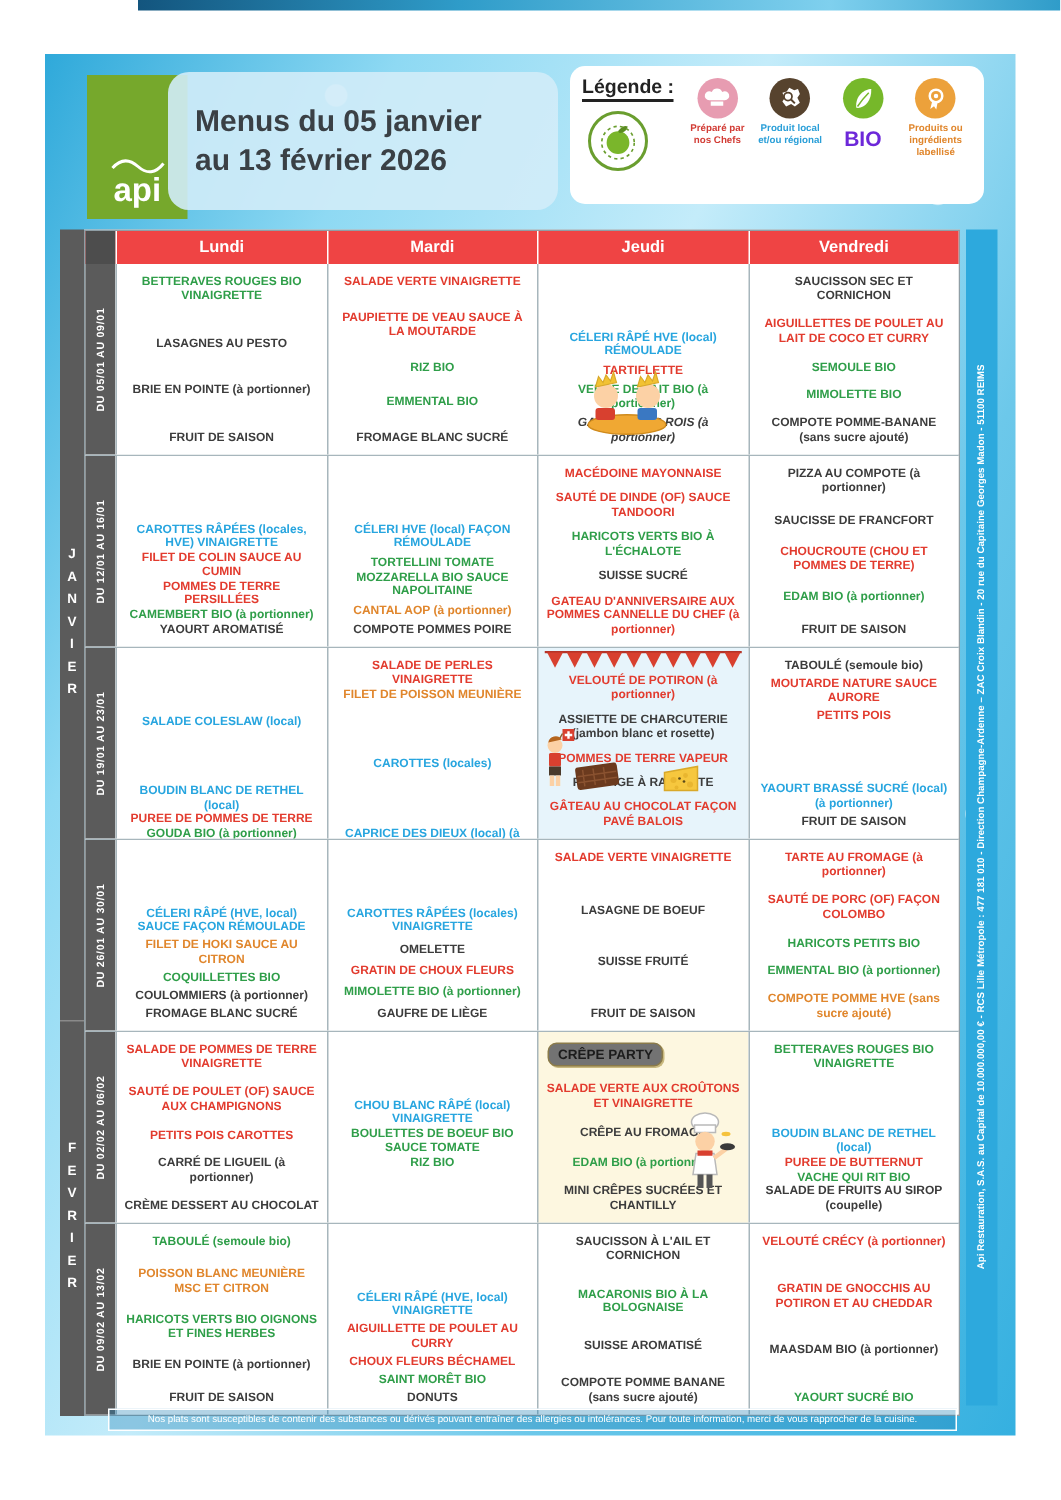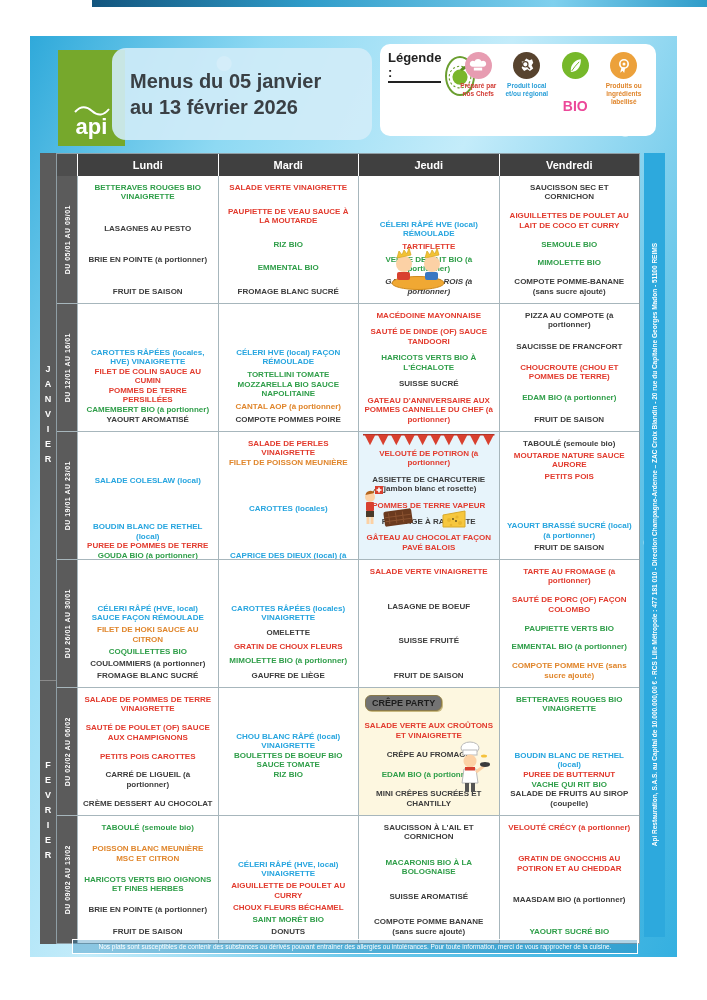--- a/index.html
+++ b/index.html
@@ -23,40 +23,40 @@
   .logo{position:absolute;left:58px;top:50px;width:67px;height:96px;background:#76a82c;
     display:flex;flex-direction:column;justify-content:flex-end;align-items:center;padding-bottom:8px;box-sizing:border-box;}
   .logo .wave{width:38px;height:12px;}
   .logo .api-text{color:#fff;font-size:22px;font-weight:bold;line-height:1;}
   .title-panel{position:absolute;left:112px;top:48px;width:260px;height:92px;
     background:rgba(209,236,248,.9);border-radius:14px;display:flex;flex-direction:column;
     justify-content:center;padding-left:18px;box-sizing:border-box;}
   .title-line{font-size:20px;font-weight:bold;color:#3a4045;line-height:1.3;}
   .legend-panel{position:absolute;left:380px;top:44px;width:276px;height:92px;background:#ffffff;
     border-radius:10px;padding:6px 8px;box-sizing:border-box;display:flex;}
-  .legend-left{width:66px;display:flex;flex-direction:row;align-items:flex-start;}
+  .legend-left{width:66px;display:flex;flex-direction:column;align-items:flex-start;}
   .legend-title{font-size:13px;font-weight:bold;color:#222;border-bottom:2px solid #222;padding-bottom:1px;}
   .stamp{width:36px;height:36px;border:2px solid #6a9e2f;border-radius:50%;margin-top:6px;margin-left:4px;
     display:flex;align-items:center;justify-content:center;}
   .legend-items{flex:1;display:flex;}
   .legend-item{flex:1;display:flex;flex-direction:column;align-items:center;padding-top:2px;}
   .lg-circle{width:27px;height:27px;border-radius:50%;display:flex;align-items:center;justify-content:center;}
   .lg-chef{background:#e79cb1;} .lg-local{background:#57432e;} .lg-bio{background:#76b82a;} .lg-label{background:#eca13b;}
   .lg-text{font-size:6.5px;font-weight:bold;text-align:center;line-height:1.25;margin-top:3px;}
   .t-chef{color:#d23c35;} .t-local{color:#2a9fd8;} .t-label{color:#e0862c;}
-  .t-bio{color:#ec4899;font-size:14px;margin-top:19px;}
+  .t-bio{color:#6d28d9;font-size:14px;margin-top:5px;}
   
   .sheet{position:absolute;left:40px;top:153px;width:600px;display:flex;}
   .month-col{width:16px;background:#5b5b5b;display:flex;flex-direction:column;}
   .month-seg{display:flex;align-items:center;justify-content:center;}
   .month-seg + .month-seg{border-top:1px solid #8a8a8a;}
   .month-seg span{writing-mode:vertical-rl;text-orientation:upright;letter-spacing:5px;
     font-size:9px;font-weight:bold;color:#fff;}
   .table-col{flex:1;display:flex;flex-direction:column;border:1px solid #8f9ea5;background:#fff;}
-  .header-row{display:grid;grid-template-columns:20px 1fr 1fr 1fr 1fr;background:#404040;height:22px;text-align:right;}
+  .header-row{display:grid;grid-template-columns:20px 1fr 1fr 1fr 1fr;background:#ef4444;height:22px;text-align:right;}
   .hcell{color:#fff;font-weight:bold;font-size:11px;display:flex;align-items:center;justify-content:center;
     border-left:1px solid #fff;}
   .hcell.corner{border-left:none;background:#4d4d4d;}
   .rows{display:flex;flex-direction:column;}
   .row{display:grid;grid-template-columns:20px 1fr 1fr 1fr 1fr;height:127px;}
   .row + .row{border-top:1px solid #a7b6bc;}
   .week-label{background:#5b5b5b;display:flex;align-items:center;justify-content:center;}
   .week-label span{writing-mode:vertical-rl;transform:rotate(180deg);font-size:7px;font-weight:bold;
     color:#fff;white-space:nowrap;letter-spacing:.5px;}
   .cell{position:relative;border-left:1px solid #a7b6bc;display:flex;flex-direction:column;
@@ -340,21 +340,21 @@
             </div>
             <div class="cell">
               <div class="item c-red">SALADE VERTE VINAIGRETTE</div>
               <div class="item c-black">LASAGNE DE BOEUF</div>
               <div class="item c-black">SUISSE FRUITÉ</div>
               <div class="item c-black">FRUIT DE SAISON</div>
             </div>
             <div class="cell">
               <div class="item c-red">TARTE AU FROMAGE (à portionner)</div>
               <div class="item c-red">SAUTÉ DE PORC (OF) FAÇON COLOMBO</div>
-              <div class="item c-green">PAUPIETTE VERTS BIO</div>
+              <div class="item c-green">HARICOTS PETITS BIO</div>
               <div class="item c-green">EMMENTAL BIO (à portionner)</div>
               <div class="item c-orange">COMPOTE POMME HVE (sans sucre ajouté)</div>
             </div>
           </div>
           <div class="row">
             <div class="week-label">
               <span>DU 02/02 AU 06/02</span>
             </div>
             <div class="cell">
               <div class="item c-red">SALADE DE POMMES DE TERRE VINAIGRETTE</div>

